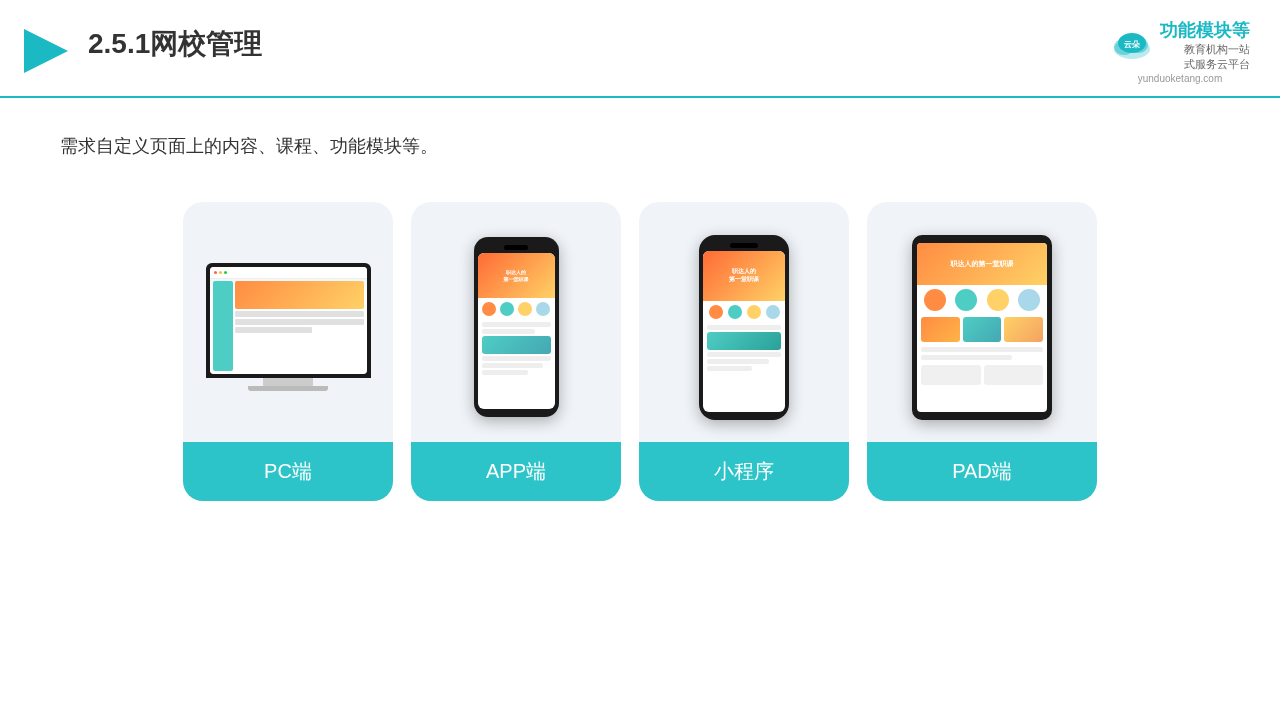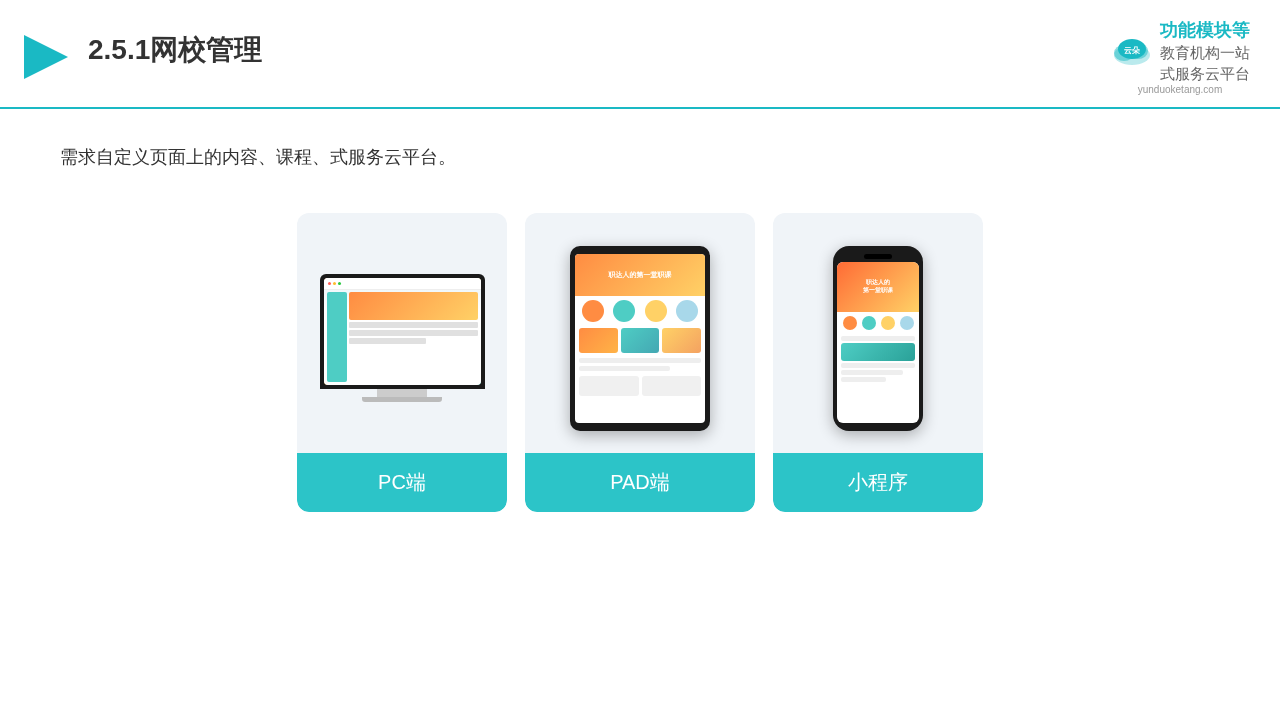--- a/index.html
+++ b/index.html
@@ -43,23 +43,23 @@
       display: flex;
       align-items: center;
       gap: 6px;
     }
     .logo-text {
       font-size: 18px;
       color: #1ab9c4;
       font-weight: bold;
     }
     .logo-sub {
-      font-size: 15px;
+      font-size: 11px;
       color: #666;
-      text-align: left;
+      text-align: right;
       line-height: 1.4;
     }
     .logo-url {
       font-size: 10px;
       color: #999;
     }
 
     
     .description {
       padding: 32px 60px 20px 60px;
@@ -71,21 +71,21 @@
     
     .cards-container {
       display: flex;
       gap: 18px;
       padding: 20px 60px 30px 60px;
       justify-content: center;
     }
 
     .card {
       background: #f0f4f8;
-      border-radius: 12px;
+      border-radius: 20px;
       width: 210px;
       display: flex;
       flex-direction: column;
       align-items: center;
       overflow: hidden;
       flex-shrink: 0;
     }
 
     .card-image-area {
       width: 100%;
@@ -329,21 +329,21 @@
       <div>
         <div class="logo-text">功能模块等</div>
         <div class="logo-sub">教育机构一站<br>式服务云平台</div>
       </div>
     </div>
     <div class="logo-url">yunduoketang.com</div>
   </div>
 </div>
 
 <div class="description">
-  <p>需求自定义页面上的内容、课程、式服务云平台。</p>
+  <p>需求自定义页面上的内容、课程、功能模块等。</p>
 </div>
 
 <div class="cards-container">
 
   <div class="card">
     <div class="card-image-area">
       <div class="pc-mockup">
         <div class="pc-monitor">
           <div class="pc-screen">
             <div class="pc-screen-inner">
@@ -364,49 +364,44 @@
             </div>
           </div>
         </div>
         <div class="pc-stand"></div>
         <div class="pc-base"></div>
       </div>
     </div>
     <div class="card-label">PC端</div>
   </div>
 
-
-  <div class="card" style="width:230px">
+  <div class="card">
     <div class="card-image-area">
-      <div class="pad-mockup">
-        <div class="pad-screen">
-          <div class="pad-screen-header">
-            <div class="pad-screen-header-text">职达人的第一堂职课</div>
-          </div>
-          <div class="pad-icon-row">
-            <div class="pad-icon-item" style="background:#ff8c42;border-radius:50%"></div>
-            <div class="pad-icon-item" style="background:#4ecdc4;border-radius:50%"></div>
-            <div class="pad-icon-item" style="background:#ffd166;border-radius:50%"></div>
-            <div class="pad-icon-item" style="background:#a8d8ea;border-radius:50%"></div>
-          </div>
-          <div class="pad-content-row">
-            <div class="pad-card-mini pad-card-orange"></div>
-            <div class="pad-card-mini pad-card-blue"></div>
-            <div class="pad-card-mini pad-card-yellow"></div>
-          </div>
-          <div style="height:5px;background:#eee;margin:3px 4px;border-radius:2px"></div>
-          <div style="height:5px;background:#eee;margin:2px 4px;border-radius:2px;width:70%"></div>
-          <div class="pad-content-row" style="margin-top:3px">
-            <div class="pad-card-mini" style="background:#f0f0f0;height:20px"></div>
-            <div class="pad-card-mini" style="background:#f0f0f0;height:20px"></div>
-          </div>
+      <div class="phone-mockup">
+        <div class="phone-notch"></div>
+        <div class="phone-screen">
+          <div class="phone-screen-header">
+            <div class="phone-screen-header-text">职达人的<br>第一堂职课</div>
+          </div>
+          <div class="phone-screen-icons">
+            <div class="phone-icon-box" style="background:#ff8c42;border-radius:50%"></div>
+            <div class="phone-icon-box" style="background:#4ecdc4;border-radius:50%"></div>
+            <div class="phone-icon-box" style="background:#ffd166;border-radius:50%"></div>
+            <div class="phone-icon-box" style="background:#a8d8ea;border-radius:50%"></div>
+          </div>
+          <div class="phone-list-row"></div>
+          <div class="phone-list-row" style="width:70%;margin-left:4px"></div>
+          <div class="phone-banner-row"></div>
+          <div class="phone-list-row"></div>
+          <div class="phone-list-row" style="width:80%"></div>
+          <div class="phone-list-row" style="width:60%"></div>
         </div>
       </div>
     </div>
-    <div class="card-label">PAD端</div>
+    <div class="card-label">APP端</div>
   </div>
 
   <div class="card">
     <div class="card-image-area">
       <div class="phone-mockup" style="width:90px;height:185px;border-radius:16px">
         <div class="phone-notch" style="width:28px"></div>
         <div class="phone-screen">
           <div class="phone-screen-header" style="height:50px">
             <div class="phone-screen-header-text" style="font-size:6px">职达人的<br>第一堂职课</div>
           </div>
@@ -420,14 +415,44 @@
           <div class="phone-banner-row" style="background:linear-gradient(135deg,#4ecdc4,#2aa198)"></div>
           <div class="phone-list-row"></div>
           <div class="phone-list-row" style="width:75%"></div>
           <div class="phone-list-row" style="width:55%"></div>
         </div>
       </div>
     </div>
     <div class="card-label">小程序</div>
   </div>
 
+  <div class="card" style="width:230px">
+    <div class="card-image-area">
+      <div class="pad-mockup">
+        <div class="pad-screen">
+          <div class="pad-screen-header">
+            <div class="pad-screen-header-text">职达人的第一堂职课</div>
+          </div>
+          <div class="pad-icon-row">
+            <div class="pad-icon-item" style="background:#ff8c42;border-radius:50%"></div>
+            <div class="pad-icon-item" style="background:#4ecdc4;border-radius:50%"></div>
+            <div class="pad-icon-item" style="background:#ffd166;border-radius:50%"></div>
+            <div class="pad-icon-item" style="background:#a8d8ea;border-radius:50%"></div>
+          </div>
+          <div class="pad-content-row">
+            <div class="pad-card-mini pad-card-orange"></div>
+            <div class="pad-card-mini pad-card-blue"></div>
+            <div class="pad-card-mini pad-card-yellow"></div>
+          </div>
+          <div style="height:5px;background:#eee;margin:3px 4px;border-radius:2px"></div>
+          <div style="height:5px;background:#eee;margin:2px 4px;border-radius:2px;width:70%"></div>
+          <div class="pad-content-row" style="margin-top:3px">
+            <div class="pad-card-mini" style="background:#f0f0f0;height:20px"></div>
+            <div class="pad-card-mini" style="background:#f0f0f0;height:20px"></div>
+          </div>
+        </div>
+      </div>
+    </div>
+    <div class="card-label">PAD端</div>
+  </div>
+
 
 </div>
 
 </body></html>

